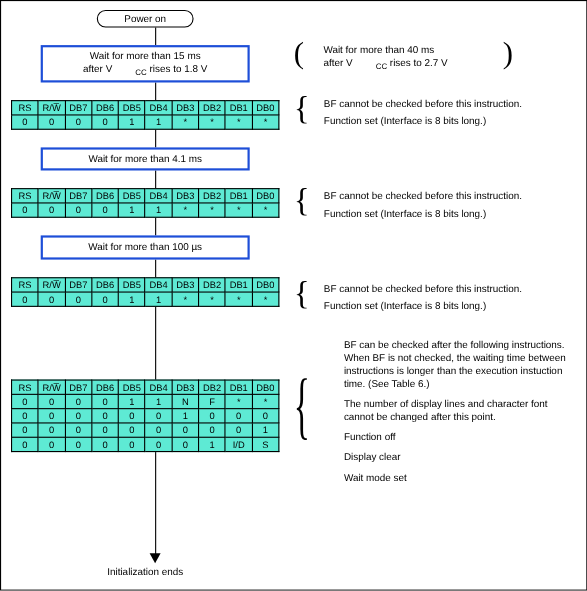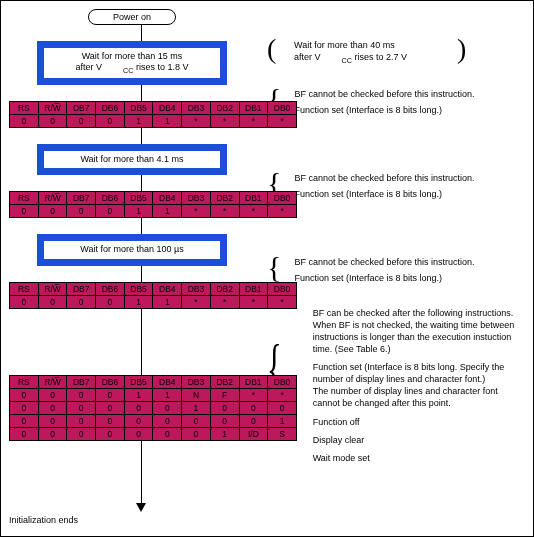--- a/index.html
+++ b/index.html
@@ -45,39 +45,39 @@
     margin: 0 auto 0 auto;
     text-align: center;
     border: 1px solid #000;
     border-radius: 10px;
     padding: 2px 4px;
     background: #fff;
     position: relative;
     z-index: 2;
   }
   .box {
-    border: 7px solid #1d4ed8;
+    border: 2px solid #1d4ed8;
     background: #fff;
     text-align: center;
     padding: 3px 6px;
     margin: 0 auto;
     position: relative;
     z-index: 2;
     line-height: 1.25;
     width: 190px;
   }
   .vgap-md { height: 16px; }
 
   table.instr {
     border-collapse: collapse;
     margin: 0 auto;
-    background: #be185d;
+    background: #5eead4;
     position: relative;
     z-index: 2;
-    width: 288px;
+    width: 244px;
     table-layout: fixed;
   }
   table.instr th, table.instr td {
     border: 1px solid #000;
     text-align: center;
     padding: 1px 0;
     font-weight: normal;
     font-size: 8.5px;
     height: 13px;
   }
@@ -109,20 +109,21 @@
   .rtext {
     font-size: 9px;
     line-height: 1.35;
   }
   .sub { vertical-align: sub; font-size: 0.8em; margin-left: 21px; }
 
   .endlabel {
     position: absolute;
     top: 514px;
     width: 246px;
+    text-align: center;
     left: 8px;
     font-size: 9px;
   }
 </style>
 </head>
 <body>
 
 <div class="page">
 
   <div class="flowline"></div>
@@ -359,21 +360,20 @@
       </div>
     </div>
 
     <div style="height:22px"></div>
 
     <div class="row">
       <div class="brace-curly-l big" style="margin-top:40px"></div>
       <div class="rtext" style="width:236px">
         <div>BF can be checked after the following instructions. When BF is not checked, the waiting time between instructions is longer than the execution instuction time.  (See Table 6.)</div>
         <div style="height:6px"></div>
-        <div>Function set  (Interface is 8 bits long.  Specify the number of display lines and character font.)</div>
         <div>The number of display lines and character font cannot be changed after this point.</div>
         <div style="height:6px"></div>
         <div>Function off</div>
         <div style="height:6px"></div>
         <div>Display clear</div>
         <div style="height:6px"></div>
         <div>Wait mode set</div>
       </div>
     </div>
 

